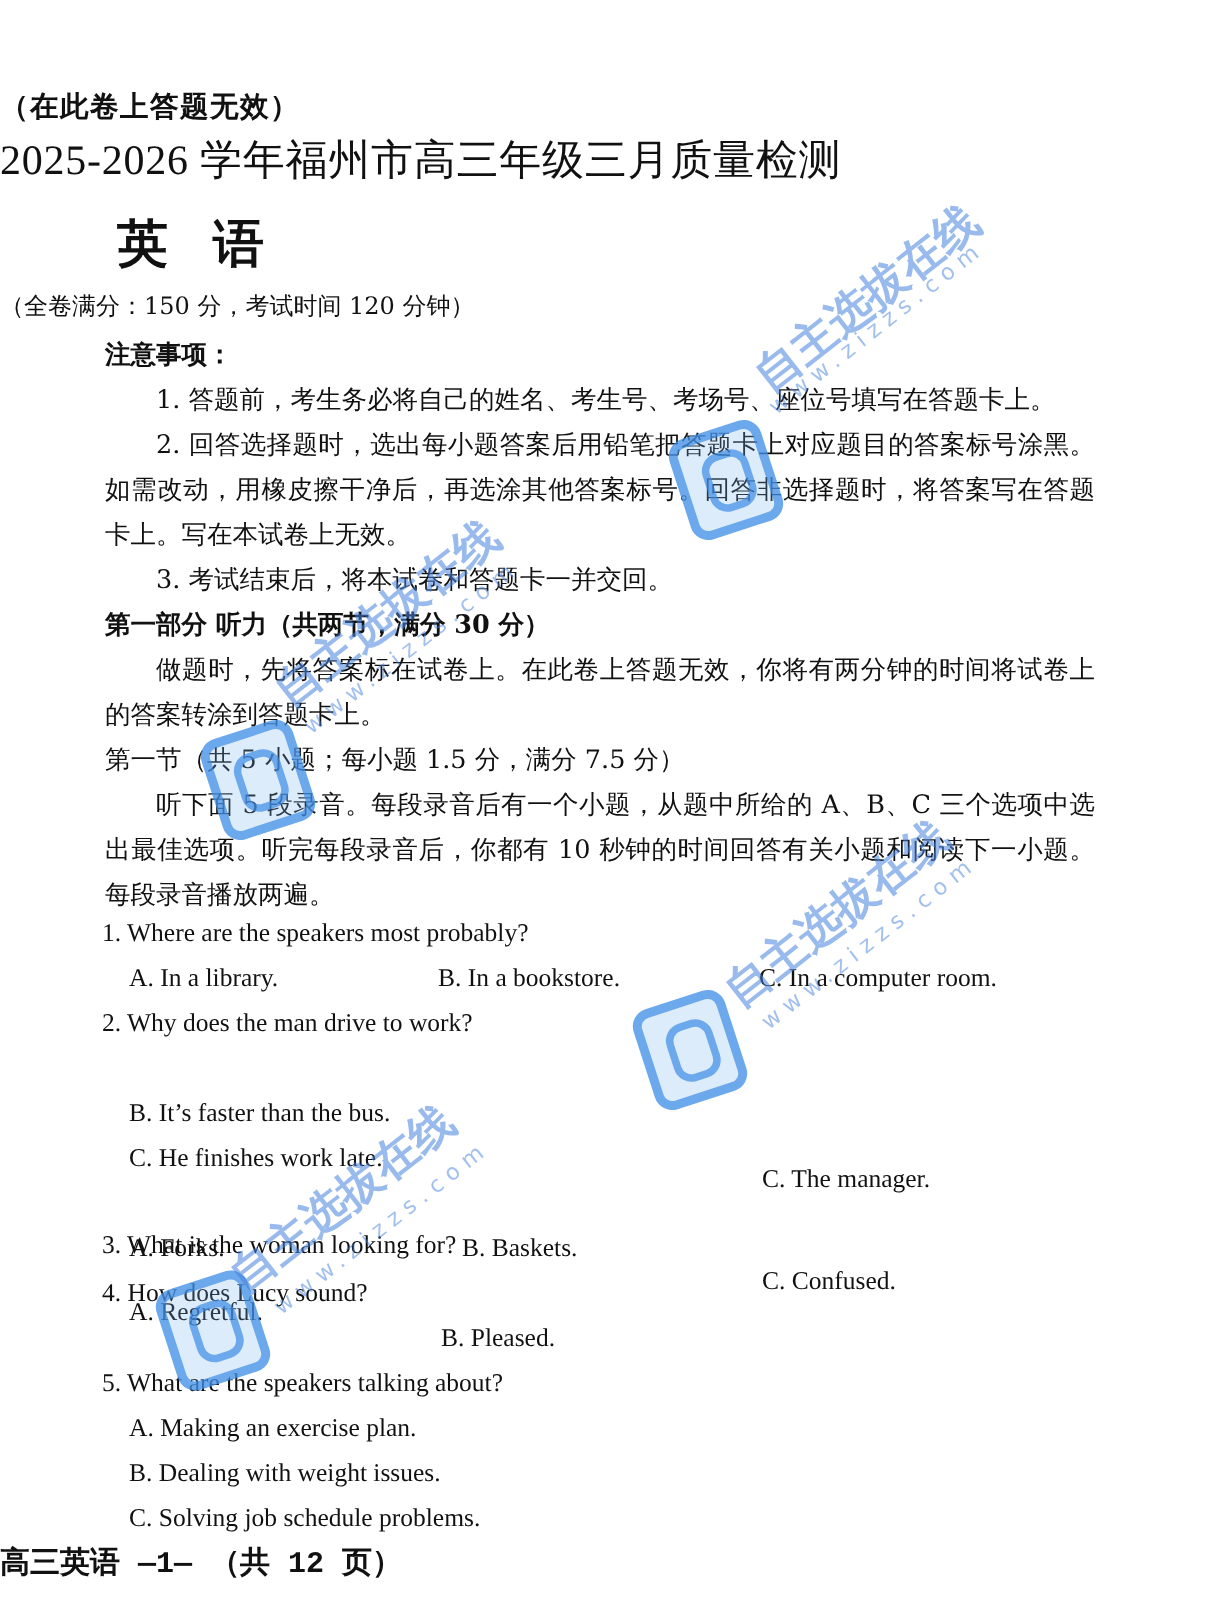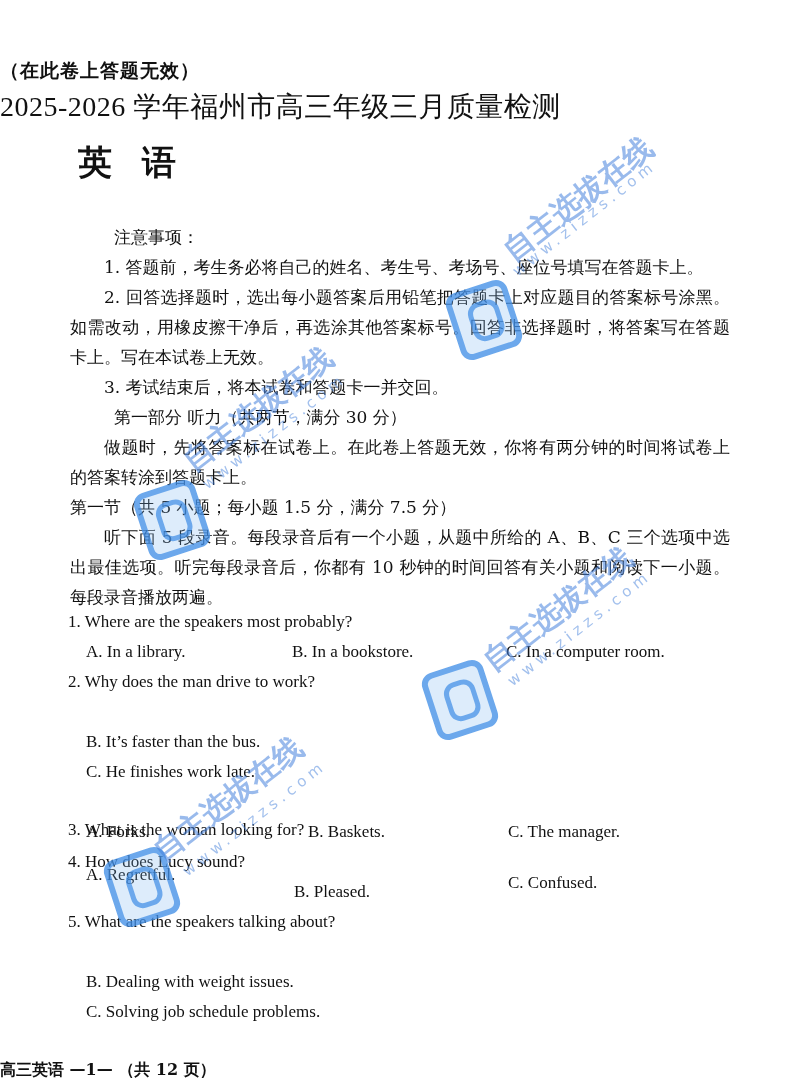--- a/index.html
+++ b/index.html
@@ -8,38 +8,39 @@
     font-family: "DejaVu Serif", "Liberation Serif", serif; color: #111;
   }
   .page { position: absolute; inset: 0; }
   .abs { position: absolute; white-space: nowrap; }
   .center { left: 0; right: 0; text-align: left; }
   .note { top: 58px; font-size: 19px; font-weight: bold; letter-spacing: 1px; }
   .title { top: 88px; font-size: 28px; letter-spacing: 0.5px; font-family: "Liberation Serif", "DejaVu Serif", serif; }
   .subject { top: 140px; font-size: 34px; font-weight: bold; letter-spacing: 30px; padding-left: 30px; margin-left: 48px; }
   .scoreinfo { top: 194px; font-size: 16px; }
   .body-text { font-size: 17px; line-height: 30px; }
-  .bold { font-weight: normal; margin-left: 44px; }
+  .bold { font-weight: bold; }
   .para { left: 70px; width: 660px; white-space: normal; text-indent: 34px; text-align: justify; }
   .en { font-family: "Liberation Serif", "DejaVu Serif", serif; font-size: 17px; }
   .q { left: 68px; text-align: right; }
-  .footer { top: 1060px; font-size: 16px; font-weight: bold; }
+  .footer { top: 1028px; font-size: 20px; font-weight: bold; font-family: Liberation Mono, monospace; }
   .wm-text { position: absolute; color: rgba(70,130,220,0.55); font-weight: bold; font-size: 30px; transform: rotate(-38deg); transform-origin: left bottom; font-family: "DejaVu Sans", sans-serif; white-space: nowrap; pointer-events: none; }
   .wm-url { position: absolute; color: rgba(70,130,220,0.5); font-size: 15px; letter-spacing: 5px; transform: rotate(-38deg); transform-origin: left bottom; font-family: "DejaVu Sans", sans-serif; white-space: nowrap; pointer-events: none; }
   .wm-logo { position: absolute; width: 52px; height: 58px; border: 6px solid rgba(60,140,230,0.7); border-radius: 12px; transform: rotate(-18deg); background: rgba(120,180,240,0.25); pointer-events: none; }
   .wm-logo::after { content: ""; position: absolute; left: 12px; top: 10px; width: 22px; height: 30px; border: 5px solid rgba(60,140,230,0.7); border-radius: 12px; }
 </style>
 </head>
 <body>
 
 <div class="page">
 
   <div class="abs center note">（在此卷上答题无效）</div>
   <div class="abs center title">2025-2026 学年福州市高三年级三月质量检测</div>
   <div class="abs center subject">英语</div>
+  <div class="abs center scoreinfo">（全卷满分：150 分，考试时间 120 分钟）</div>
 
   <div class="abs body-text bold" style="left:70px; top:222px;">注意事项：</div>
   <div class="abs body-text para" style="top:252px;">1. 答题前，考生务必将自己的姓名、考生号、考场号、座位号填写在答题卡上。</div>
   <div class="abs body-text para" style="top:282px;">2. 回答选择题时，选出每小题答案后用铅笔把答题卡上对应题目的答案标号涂黑。如需改动，用橡皮擦干净后，再选涂其他答案标号。回答非选择题时，将答案写在答题卡上。写在本试卷上无效。</div>
   <div class="abs body-text para" style="top:372px;">3. 考试结束后，将本试卷和答题卡一并交回。</div>
 
   <div class="abs body-text bold" style="left:70px; top:402px;">第一部分  听力（共两节，满分 30 分）</div>
   <div class="abs body-text para" style="top:432px;">做题时，先将答案标在试卷上。在此卷上答题无效，你将有两分钟的时间将试卷上的答案转涂到答题卡上。</div>
   <div class="abs body-text" style="left:70px; top:492px;">第一节（共 5 小题；每小题 1.5 分，满分 7.5 分）</div>
   <div class="abs body-text para" style="top:522px;">听下面 5 段录音。每段录音后有一个小题，从题中所给的 A、B、C 三个选项中选出最佳选项。听完每段录音后，你都有 10 秒钟的时间回答有关小题和阅读下一小题。每段录音播放两遍。</div>
@@ -49,28 +50,29 @@
   <div class="abs en" style="left:292px; top:642px;">B. In a bookstore.</div>
   <div class="abs en" style="left:506px; top:642px;">C. In a computer room.</div>
 
   <div class="abs en q" style="top:672px;">2. Why does the man drive to work?</div>
   <div class="abs en" style="left:86px; top:732px;">B. It’s faster than the bus.</div>
   <div class="abs en" style="left:86px; top:762px;">C. He finishes work late.</div>
 
   <div class="abs en q" style="top:820px;">3. What is the woman looking for?</div>
   <div class="abs en" style="left:86px; top:822px;">A. Forks.</div>
   <div class="abs en" style="left:308px; top:822px;">B. Baskets.</div>
-  <div class="abs en" style="left:508px; top:822px;">C. The manager.</div>
+  <div class="abs en" style="left:508px; top:776px;">C. The manager.</div>
 
   <div class="abs en q" style="top:852px;">4. How does Lucy sound?</div>
   <div class="abs en" style="left:86px; top:848px;margin-top:17px;">A. Regretful.</div>
   <div class="abs en" style="left:294px; top:882px;">B. Pleased.</div>
-  <div class="abs en" style="left:508px; top:873px;text-align:right;">C. Confused.</div>
+  <div class="abs en" style="left:508px; top:844px;text-align:right;">C. Confused.</div>
 
   <div class="abs en q" style="top:912px;">5. What are the speakers talking about?</div>
+  <div class="abs en" style="left:86px; top:942px;">A. Making an exercise plan.</div>
   <div class="abs en" style="left:86px; top:1002px;">C. Solving job schedule problems.</div>
   <div class="abs en" style="left:86px; top:972px;">B. Dealing with weight issues.</div>
 
   <div class="abs center footer">高三英语  —1—  （共 12 页）</div>
 
   <div class="wm-logo" style="left:452px; top:285px;"></div>
   <div class="wm-text" style="left:520px; top:230px;">自主选拔在线</div>
   <div class="wm-url" style="left:520px; top:262px;">www.zizzs.com</div>
 
   <div class="wm-logo" style="left:140px; top:485px;"></div>

